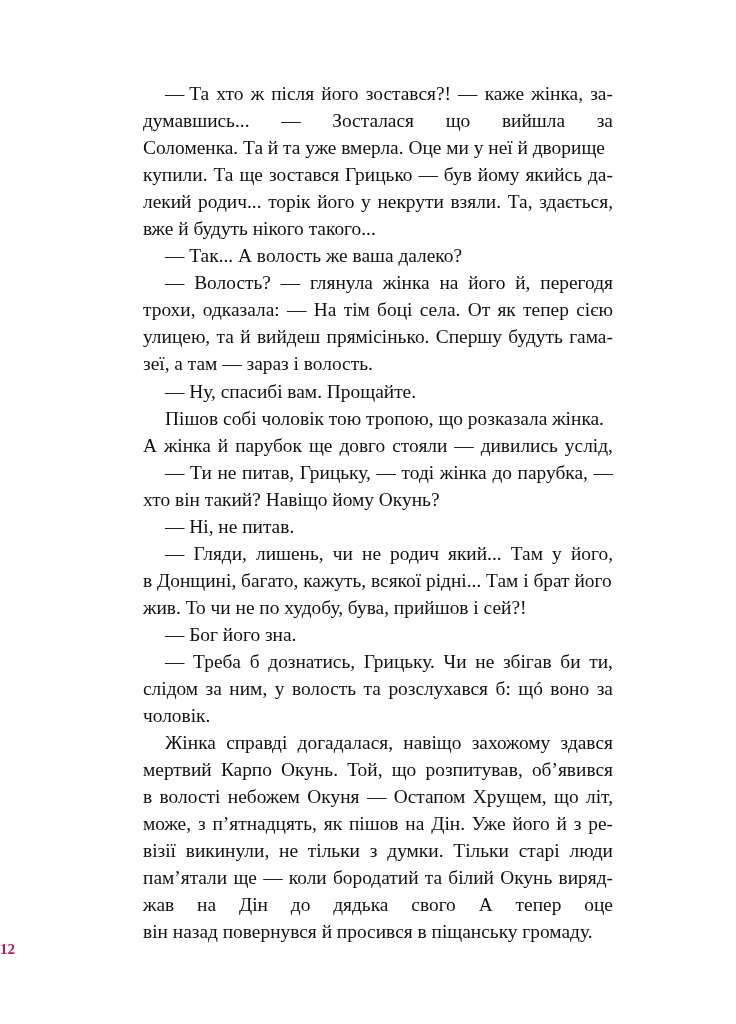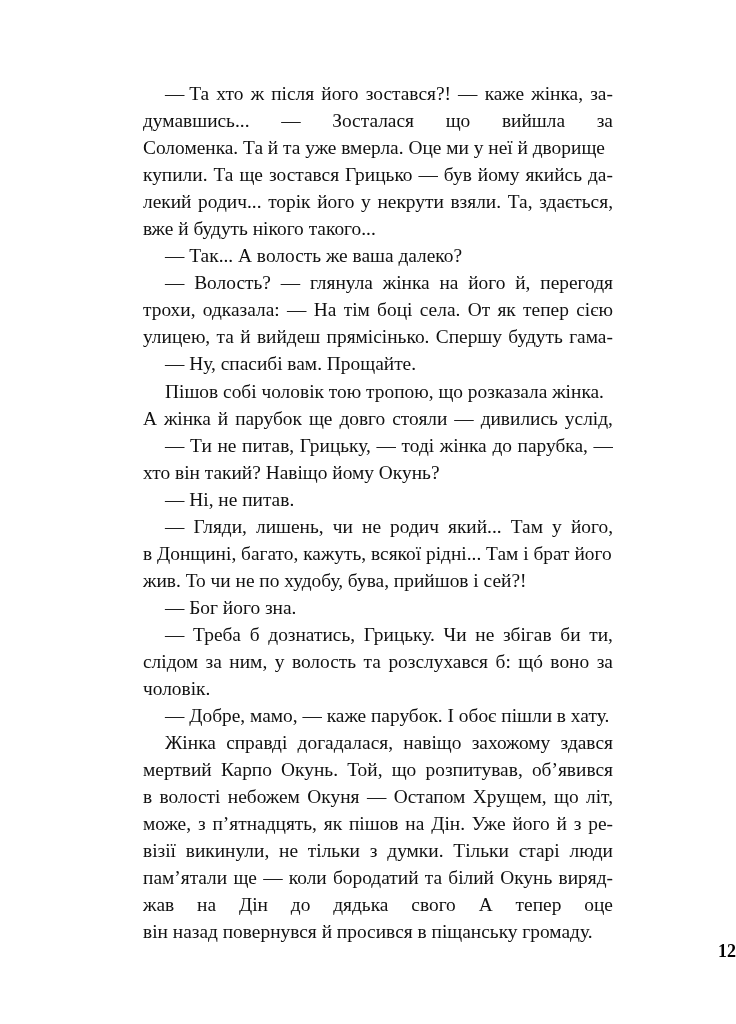--- a/index.html
+++ b/index.html
@@ -60,24 +60,24 @@
   
   .line.flush.indent {
     padding-left: 22px;
   }
 
   #page-number {
     position: absolute;
     top: 941px;
     left: 0;
     width: 736px;
-    text-align: right;
-    font-size: 18px;
+    text-align: left;
+    font-size: 15px;
     font-weight: bold;
-    color: #000000;
+    color: #be185d;
     font-family: "Liberation Serif", "DejaVu Serif", serif;
   }
 </style>
 </head>
 <body>
 
 <div id="page">
 
   <div id="text-block">
       <div class="line j indent">
@@ -153,20 +153,21 @@
       <div class="line j">
         <span>улицею,</span>
         <span>та</span>
         <span>й</span>
         <span>вийдеш</span>
         <span>прямісінько.</span>
         <span>Спершу</span>
         <span>будуть</span>
         <span>гама-</span>
       </div>
+      <div class="line flush">зеї, а там — зараз і волость.</div>
       <div class="line flush indent">— Ну, спасибі вам. Прощайте.</div>
       <div class="line flush indent">Пішов собі чоловік тою тропою, що розказала жінка.</div>
       <div class="line j">
         <span>А</span>
         <span>жінка</span>
         <span>й</span>
         <span>парубок</span>
         <span>ще</span>
         <span>довго</span>
         <span>стояли</span>
@@ -223,21 +224,20 @@
         <span>у</span>
         <span>волость</span>
         <span>та</span>
         <span>розслухався</span>
         <span>б:</span>
         <span>щó</span>
         <span>воно</span>
         <span>за</span>
       </div>
       <div class="line flush">чоловік.</div>
-      <div class="line flush indent">— Добре, мамо, — каже парубок. І обоє пішли в хату.</div>
       <div class="line j indent">
         <span>Жінка</span>
         <span>справді</span>
         <span>догадалася,</span>
         <span>навіщо</span>
         <span>захожому</span>
         <span>здався</span>
       </div>
       <div class="line j">
         <span>мертвий</span>

